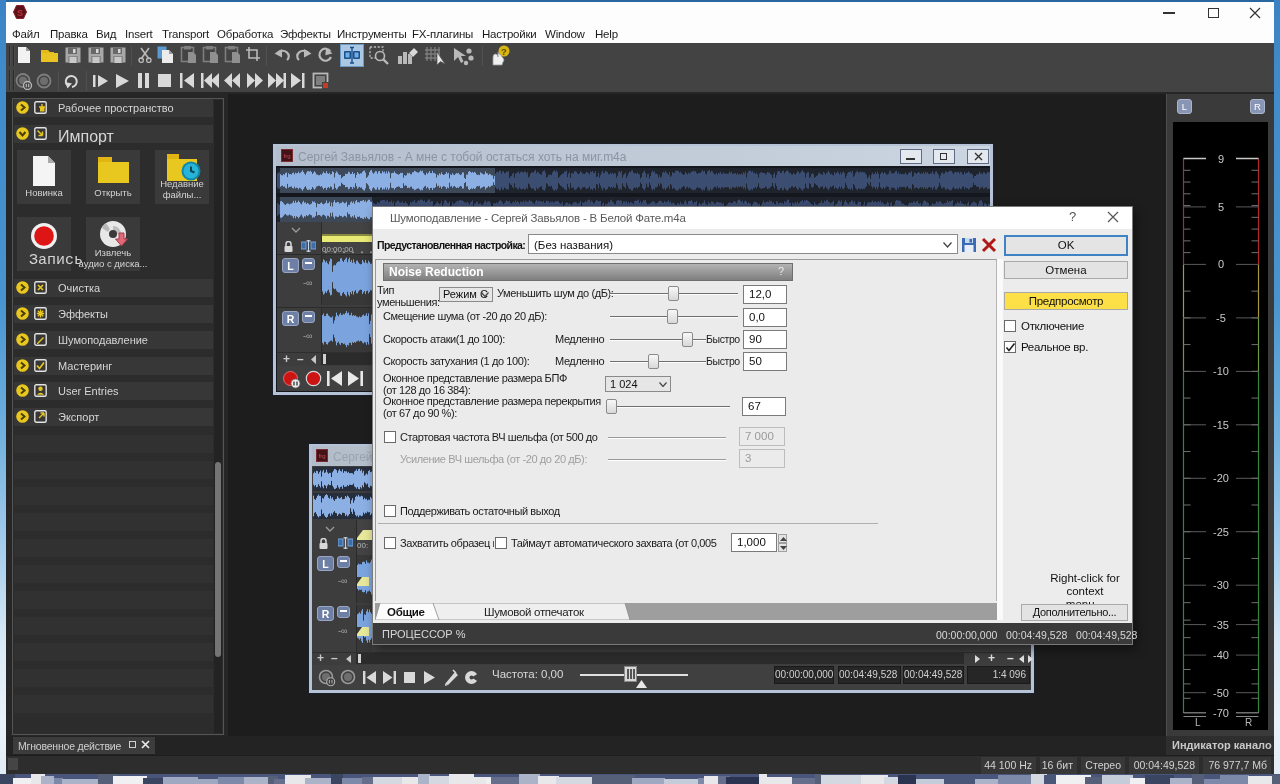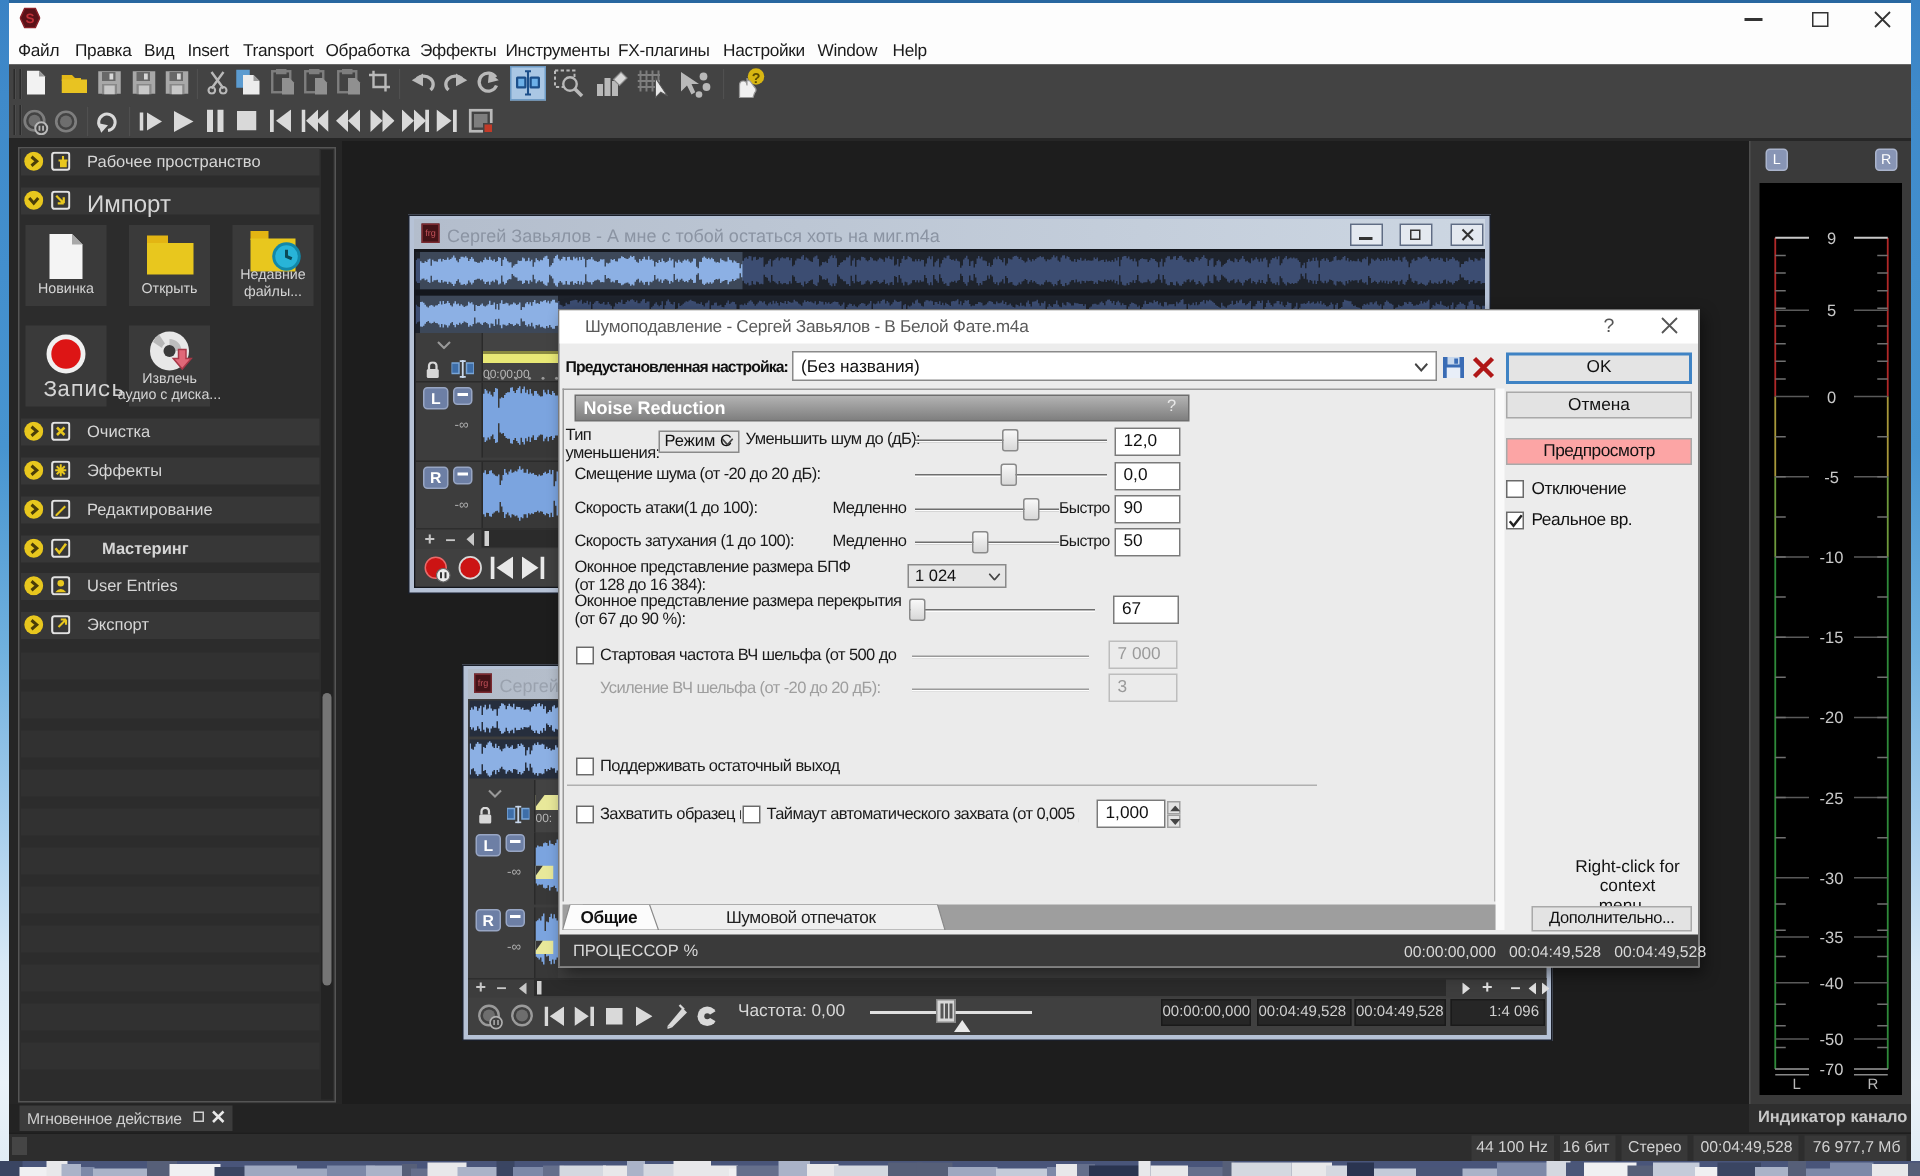--- a/index.html
+++ b/index.html
@@ -352,31 +352,31 @@
 <div class="abs" style="left:58px;top:308px;font-size:11px;color:#d6d6d6;">Эффекты</div>
 <div class="abs" style="left:14px;top:331px;width:199px;height:18px;background:#373737;"></div>
 <svg class="abs" style="left:16px;top:333px" width="13" height="13" viewBox="0 0 13 13">
     <circle cx="6.5" cy="6.5" r="6.3" fill="#e8c71e"></circle>
     <path d="M5,3.5 L8.5,6.5 L5,9.5" stroke="#4a3d08" stroke-width="2" fill="none"></path>
   </svg>
 <svg class="abs" style="left:34px;top:333px" width="13" height="13" viewBox="0 0 13 13">
     <rect x="0.8" y="0.8" width="11.4" height="11.4" rx="1.5" fill="none" stroke="#e2e2e2" stroke-width="1.4"></rect>
     <path d="M3,10 L9,4 L10,5 L4,11 Z M3,10 L3,11 L4,11 Z" fill="#e8c71e"></path>
   </svg>
-<div class="abs" style="left:58px;top:334px;font-size:11px;color:#d6d6d6;">Редактирование</div>
+<div class="abs" style="left:58px;top:334px;font-size:11px;color:#d6d6d6;">Шумоподавление</div>
 <div class="abs" style="left:14px;top:357px;width:199px;height:18px;background:#373737;"></div>
 <svg class="abs" style="left:16px;top:359px" width="13" height="13" viewBox="0 0 13 13">
     <circle cx="6.5" cy="6.5" r="6.3" fill="#e8c71e"></circle>
     <path d="M5,3.5 L8.5,6.5 L5,9.5" stroke="#4a3d08" stroke-width="2" fill="none"></path>
   </svg>
 <svg class="abs" style="left:34px;top:359px" width="13" height="13" viewBox="0 0 13 13">
     <rect x="0.8" y="0.8" width="11.4" height="11.4" rx="1.5" fill="none" stroke="#e2e2e2" stroke-width="1.4"></rect>
     <path d="M3,6.5 L5.5,9.5 L10,3.5" stroke="#e8c71e" stroke-width="1.7" fill="none"></path>
   </svg>
-<div class="abs" style="left:68px;top:360px;font-size:11px;color:#d6d6d6;font-weight:bold;">Мастеринг</div>
+<div class="abs" style="left:58px;top:360px;font-size:11px;color:#d6d6d6;">Мастеринг</div>
 <div class="abs" style="left:14px;top:382px;width:199px;height:18px;background:#373737;"></div>
 <svg class="abs" style="left:16px;top:384px" width="13" height="13" viewBox="0 0 13 13">
     <circle cx="6.5" cy="6.5" r="6.3" fill="#e8c71e"></circle>
     <path d="M5,3.5 L8.5,6.5 L5,9.5" stroke="#4a3d08" stroke-width="2" fill="none"></path>
   </svg>
 <svg class="abs" style="left:34px;top:384px" width="13" height="13" viewBox="0 0 13 13">
     <rect x="0.8" y="0.8" width="11.4" height="11.4" rx="1.5" fill="none" stroke="#e2e2e2" stroke-width="1.4"></rect>
     <circle cx="6.5" cy="4.8" r="2.2" fill="#e8c71e"></circle>
     <path d="M2.8,10.8 Q6.5,6.6 10.2,10.8 Z" fill="#e8c71e"></path>
   </svg>
@@ -777,21 +777,21 @@
     <rect x="1" y="1" width="14" height="14" fill="#3a6cb5"></rect>
     <rect x="4" y="1" width="8" height="5" fill="#c8d8ec"></rect>
     <rect x="8.5" y="2" width="2.5" height="3.5" fill="#3a6cb5"></rect>
     <rect x="3.5" y="8" width="9" height="7" fill="#e8eef8"></rect>
   </svg>
 <svg class="abs" style="left:981px;top:237px" width="16" height="16" viewBox="0 0 16 16">
     <path d="M2,2 L14,14 M14,2 L2,14" stroke="#b01818" stroke-width="3"></path>
   </svg>
 <div class="abs" style="left:1004px;top:235px;width:124px;height:21px;background:#e4e4e4;border:2px solid #3f83c4;color:#111;font-size:11.5px;text-align:center;line-height:17px;">OK</div>
 <div class="abs" style="left:1004px;top:261px;width:124px;height:18px;background:#e3e3e3;border:1px solid #a9a9a9;color:#111;font-size:11.5px;text-align:center;line-height:16px;">Отмена</div>
-<div class="abs" style="left:1004px;top:292px;width:124px;height:18px;background:#fca5a5;border:1px solid #a9a9a9;color:#111;font-size:11.5px;letter-spacing:-0.3px;text-align:center;line-height:16px;">Предпросмотр</div>
+<div class="abs" style="left:1004px;top:292px;width:124px;height:18px;background:#fde047;border:1px solid #a9a9a9;color:#111;font-size:11.5px;letter-spacing:-0.3px;text-align:center;line-height:16px;">Предпросмотр</div>
 <div class="abs" style="left:1004px;top:320px;width:12px;height:12px;background:#fff;border:1px solid #6a6a6a;"></div>
 <div class="abs" style="left:1021px;top:320px;font-size:11.5px;letter-spacing:-0.3px;color:#111;">Отключение</div>
 <div class="abs" style="left:1004px;top:341px;width:12px;height:12px;background:#fff;border:1px solid #6a6a6a;"></div>
 <svg class="abs" style="left:1005px;top:342px" width="11" height="11" viewBox="0 0 11 11">
     <path d="M1.5,5.5 L4,8.5 L9.5,1.5" stroke="#222" stroke-width="1.6" fill="none"></path>
   </svg>
 <div class="abs" style="left:1021px;top:341px;font-size:11.5px;letter-spacing:-0.3px;color:#111;">Реальное вр.</div>
 <div class="abs" style="left:1004px;top:572px;width:122px;text-align:center;font-size:11.5px;color:#111;line-height:13px;padding-left:40px;">Right-click for context<br>menu...</div>
 <div class="abs" style="left:1021px;top:604px;width:107px;height:17px;background:#e3e3e3;border:1px solid #a9a9a9;color:#111;font-size:11px;letter-spacing:-0.3px;text-align:center;line-height:15px;">Дополнительно...</div>
 <div class="abs" style="left:375px;top:259px;width:622px;height:342px;background:#ebebeb;border-left:1px solid #9a9a9a;border-top:1px solid #9a9a9a;border-right:1px solid #b5b5b5;"></div>

